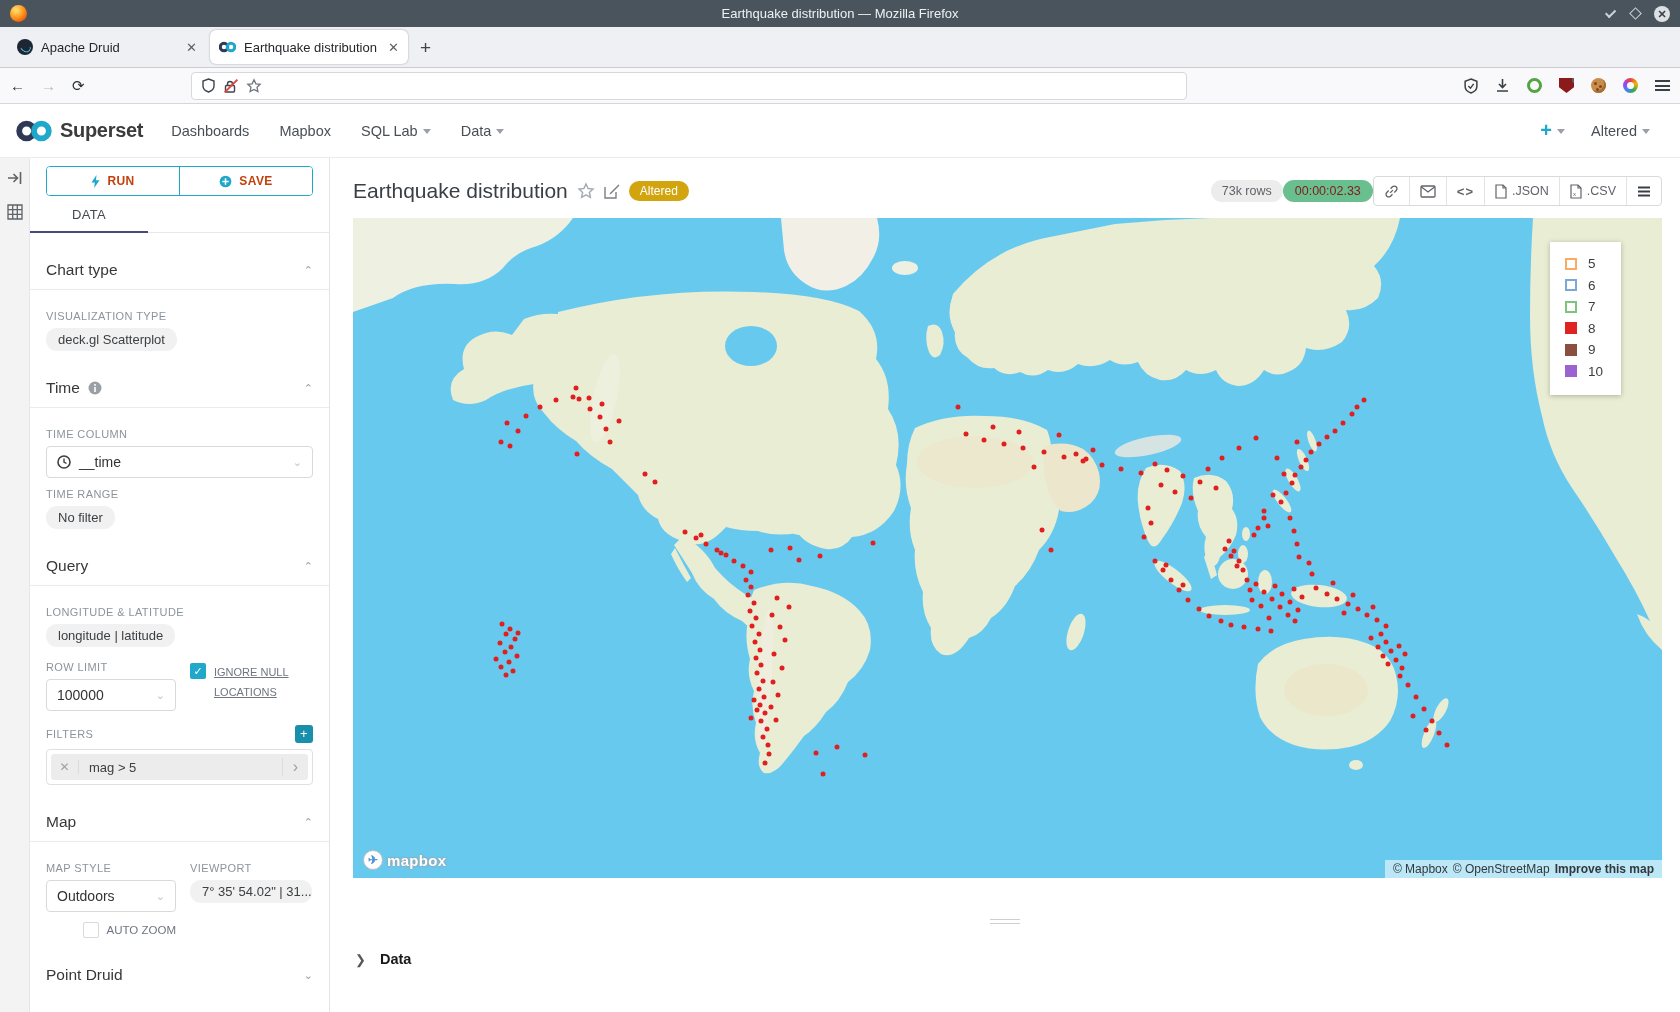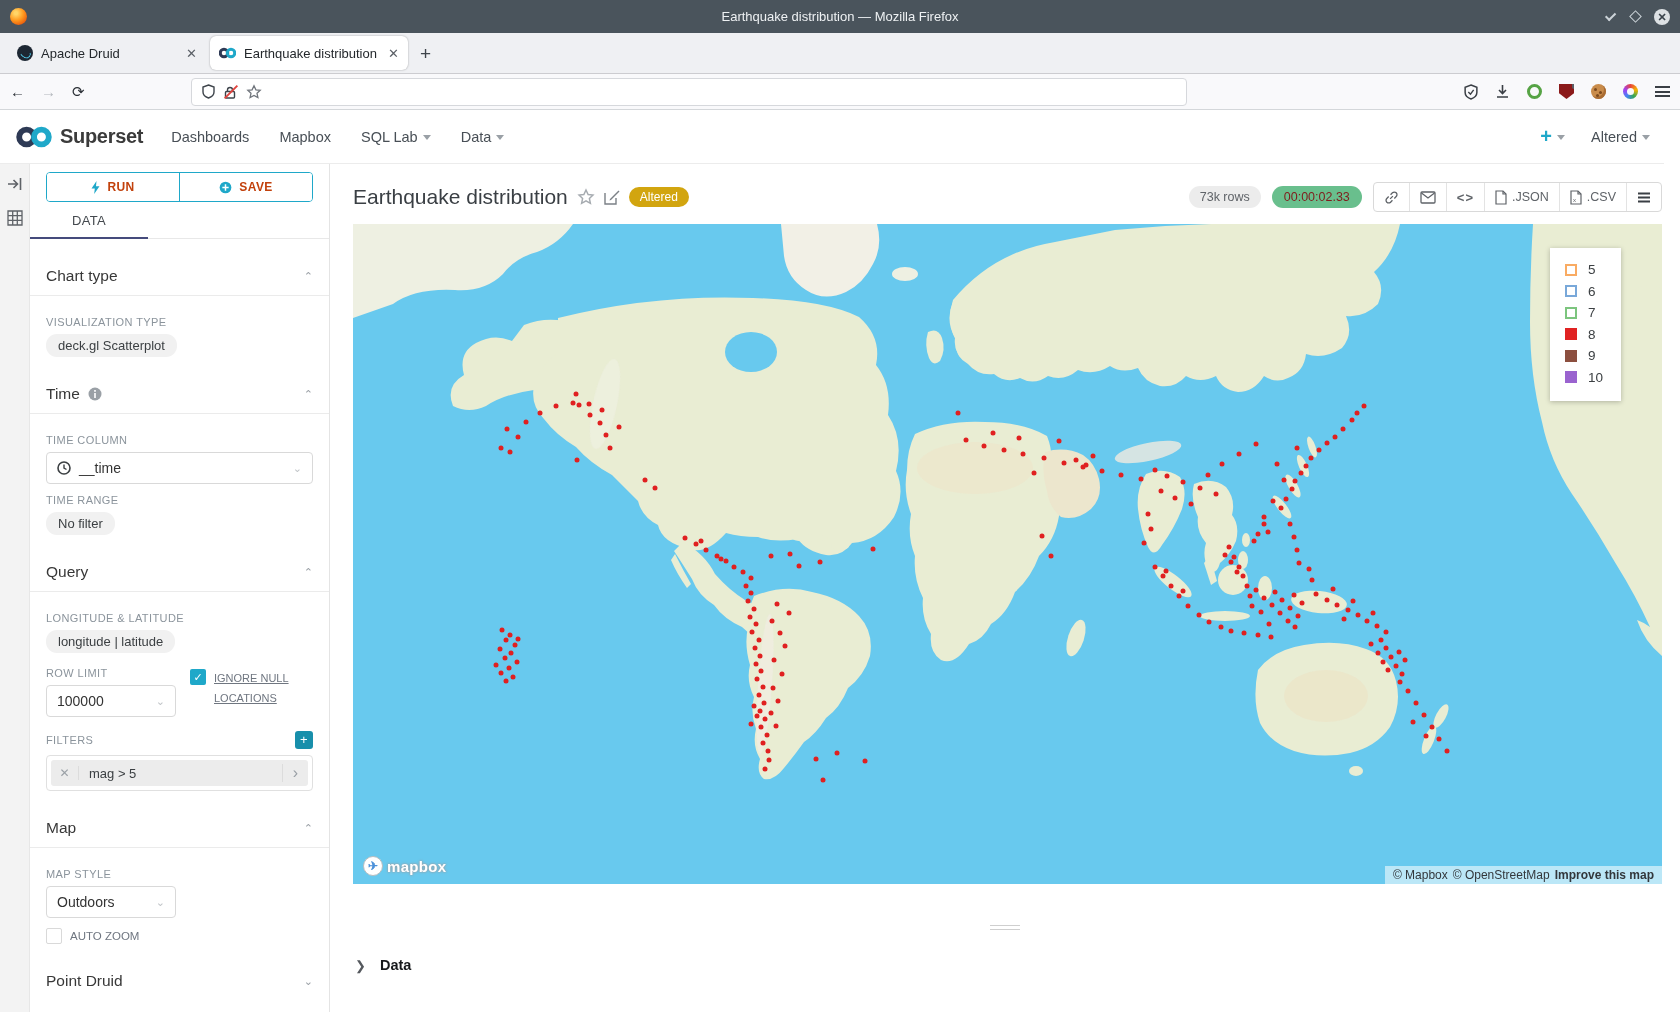--- a/index.html
+++ b/index.html
@@ -1,20 +1,20 @@
 <!DOCTYPE html>
 <html style="--pt: #e02020;"><head>
 <meta charset="utf-8">
 <style>
   * { margin:0; padding:0; box-sizing:border-box; }
   html,body { width:1680px; height:1012px; overflow:hidden;
     font-family:"Liberation Sans", sans-serif; background:#fff; }
 
   
-  .titlebar { height:33px; background:#4a545c; display:flex; align-items:center;
+  .titlebar { height:27px; background:#4a545c; display:flex; align-items:center;
     padding:12px 10px; color:#f3f5f6; position:relative; }
   .ff-logo { width:17px; height:17px; border-radius:50%;
     background:radial-gradient(circle at 35% 30%, #ffd567 10%, #ff9a1f 45%, #e8590c 80%, #c43b0c); }
   .tb-title { position:absolute; left:0; right:0; text-align:center; font-size:13px; color:#eef1f3; }
   .tb-controls { margin-left:auto; display:flex; align-items:center; gap:14px; z-index:2; }
   .wm-chevron { width:10px; height:6px; border-left:2px solid #ccd3d8; border-bottom:2px solid #ccd3d8;
     transform:rotate(-45deg) translateY(-2px); }
   .wm-diamond { width:9px; height:9px; border:1.6px solid #ccd3d8; transform:rotate(45deg); }
   .wm-close { width:16px; height:16px; border-radius:50%; background:#dde1e4; color:#3a434b;
     font-size:11px; line-height:16px; text-align:center; font-weight:bold; }
@@ -110,21 +110,21 @@
   .filterchip { background:#ececec; border-radius:3px; height:26px; display:flex; align-items:center; }
   .filterchip .x { width:28px; text-align:center; color:#9aa0a6; font-size:12px; border-right:1px solid #dcdcdc; }
   .filterchip .lbl { flex:1; padding:0 10px; font-size:13px; color:#3c4043; }
   .filterchip .gt { width:26px; text-align:center; color:#9aa0a6; border-left:1px solid #dcdcdc; }
 
   
   .chart-head { display:flex; align-items:center; padding:18px 18px 12px 23px; gap:9px; }
   .chart-title { font-size:21px; color:#3a3f44; }
   .head-icon { color:#a6abb0; }
   .altered { background:#d2a50f; color:#fff; font-size:12px; padding:3px 11px; border-radius:11px; }
-  .head-right { margin-left:auto; display:flex; align-items:center; gap:11px; }
+  .head-right { margin-left:auto; display:flex; align-items:center; }
   .rows-pill { background:#ececec; color:#5f6368; font-size:12.5px; padding:4px 11px; border-radius:12px; }
   .timer-pill { background:#69bf8d; color:#7f1d1d; font-size:12.5px; padding:4px 12px; border-radius:12px; }
   .export-group { display:flex; border:1px solid #d9d9d9; border-radius:4px; height:30px; overflow:hidden; }
   .export-group > div { display:flex; align-items:center; justify-content:center; padding:0 10px;
     color:#5f6368; font-size:12.5px; gap:5px; }
   .export-group > div + div { border-left:1px solid #e3e3e3; }
 
   
   .map { position:relative; width:1309px; height:660px; margin-left:23px; overflow:hidden; background:#68c9ee; }
   .map svg.base { position:absolute; inset:0; }
@@ -344,24 +344,28 @@
       <span class="sec-caret">⌃</span>
     </div>
     <div class="sec-div"></div>
     <div class="two-col">
       <div style="width:130px">
         <div class="ctl-label">MAP STYLE</div>
         <div class="select">
           <span>Outdoors</span>
           <span class="chev">⌄</span>
         </div>
-        <div style="margin-top:10px; display:flex; gap:8px; align-items:center;">
+        <div style="margin-top:10px; display:flex; gap:8px; align-items:center;justify-content:flex-end;">
           <span class="checkbox unchecked"></span>
           <span style="font-size:11.5px; color:#6f7680;">AUTO ZOOM</span>
         </div>
+      </div>
+      <div style="flex:1">
+        <div class="ctl-label">VIEWPORT</div>
+        <span class="pill" style="max-width:122px; white-space:nowrap; overflow:hidden;">7° 35' 54.02" | 31...</span>
       </div>
     </div>
 
     
     <div class="sec-head">
       <span>Point Druid</span>
       <span class="sec-caret">⌄</span>
     </div>
   </div>
 

